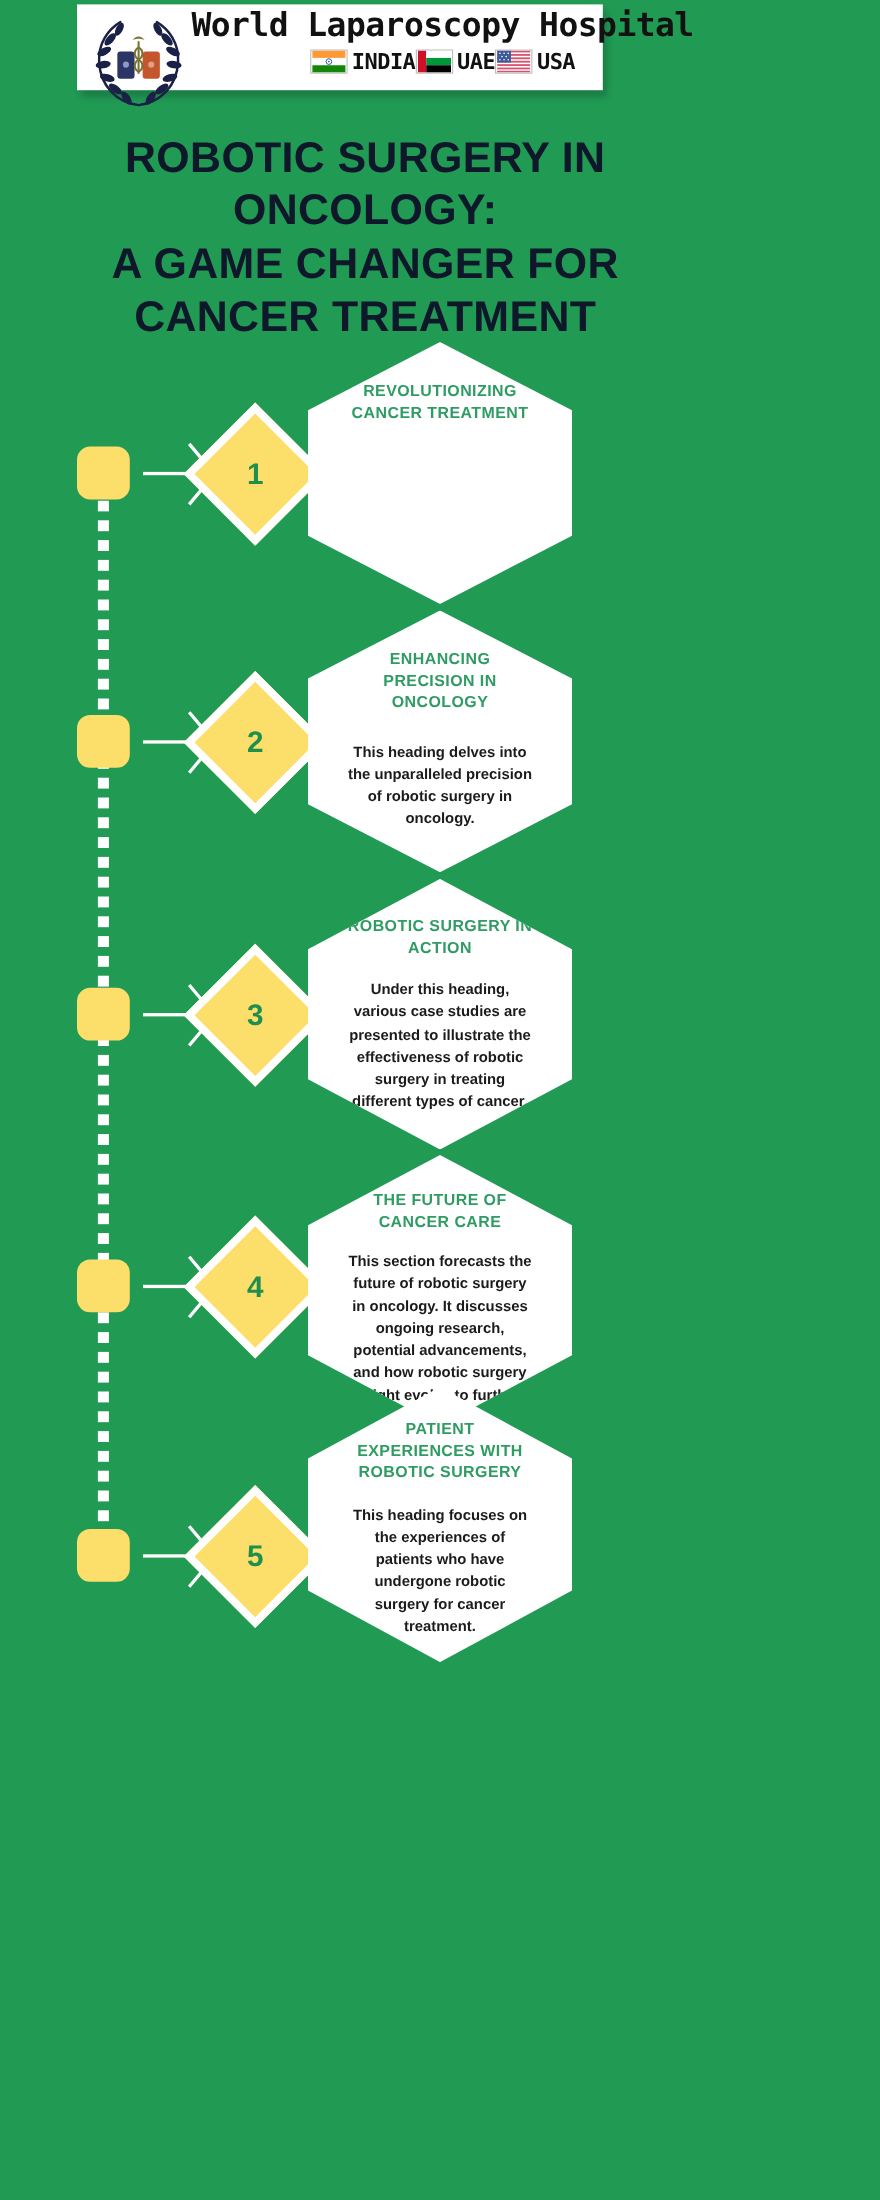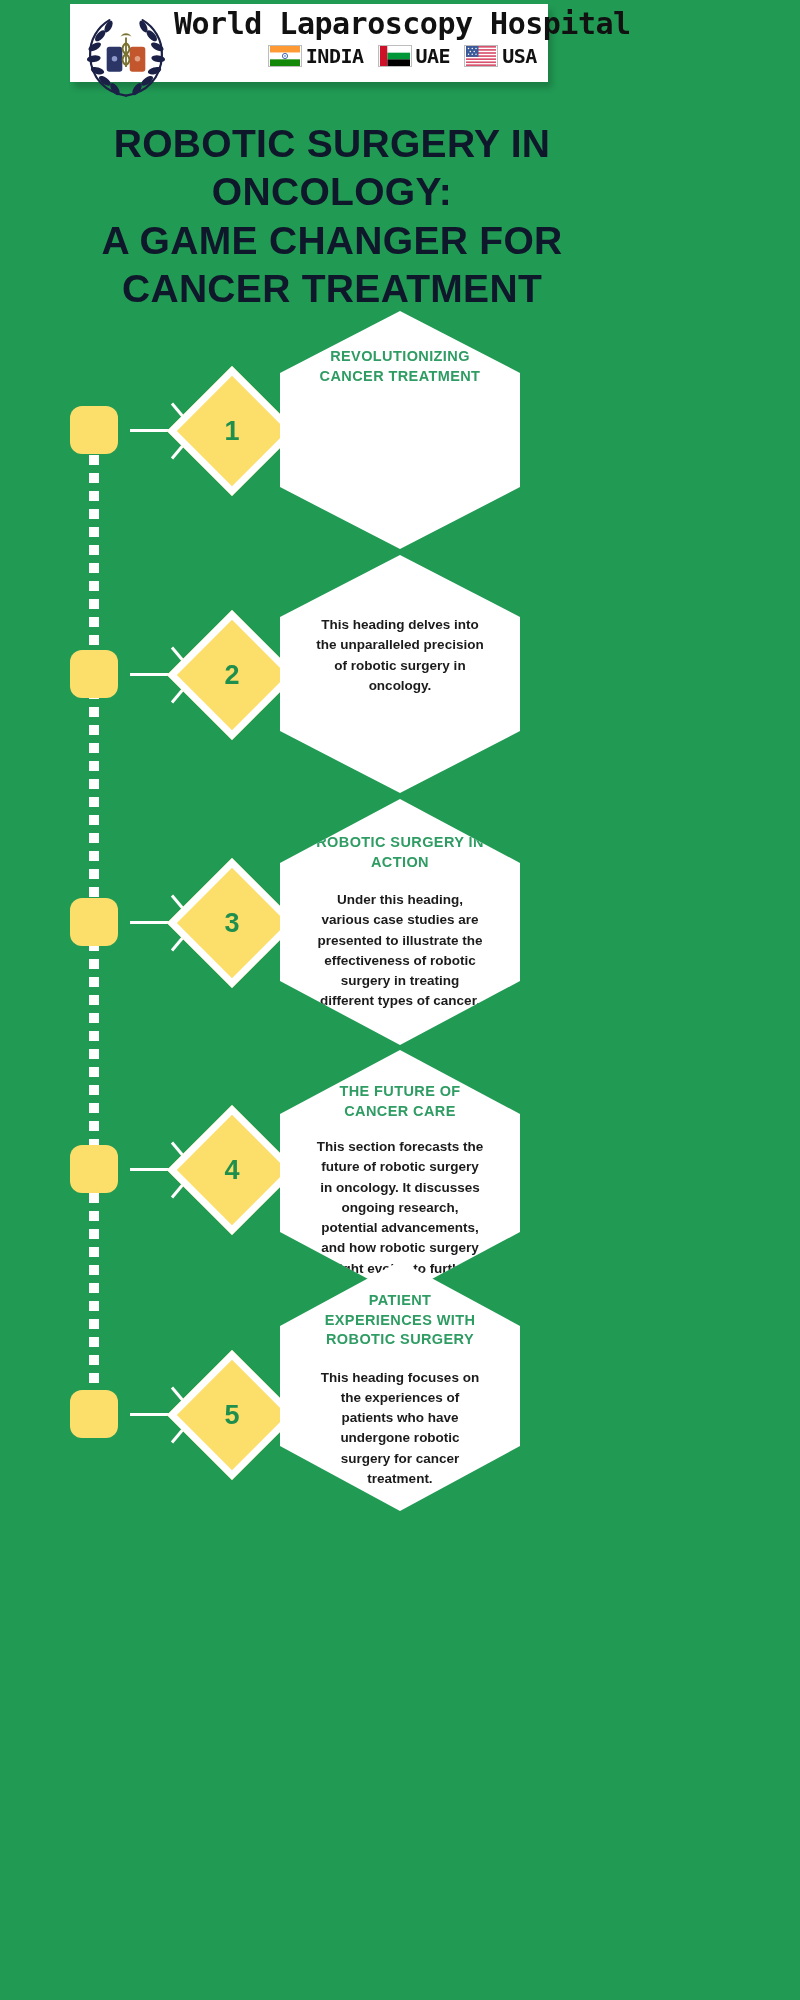--- a/index.html
+++ b/index.html
@@ -42,21 +42,21 @@
     font-weight: bold;
     font-size: 30px;
     letter-spacing: -0.5px;
     color: #111111;
     white-space: nowrap;
     line-height: 1.05;
   }
   .flag-row {
     display: flex;
     align-items: center;
-    gap: 14px;
+    gap: 0;
     margin-top: 4px;
   }
   .flag-item { display: flex; align-items: center; gap: 4px; }
   .flag {
     width: 34px; height: 22px;
     border: 1px solid #bdbdbd;
     display: block;
   }
   .flag-label {
     font-family: "DejaVu Sans Mono", monospace;
@@ -293,20 +293,21 @@
     </div>
   </div>
 
   <div class="step">
     <div class="chip" style="top:650px"></div>
     <div class="connector" style="top:673px"></div>
     <div class="chevron" style="top:640px"></div>
     <div class="diamond-wrap" style="top:629px"></div>
     <div class="diamond-num" style="top:629px">2</div>
     <div class="hex" style="top:555px; height:238px; padding-top:36px">
+      <div class="hex-head">ENHANCING PRECISION IN ONCOLOGY</div>
       <div class="hex-body" style="margin-top:24px">This heading delves into the unparalleled precision of robotic surgery in oncology.</div>
     </div>
   </div>
 
   <div class="step">
     <div class="chip" style="top:898px"></div>
     <div class="connector" style="top:921px"></div>
     <div class="chevron" style="top:888px"></div>
     <div class="diamond-wrap" style="top:877px"></div>
     <div class="diamond-num" style="top:877px">3</div>

